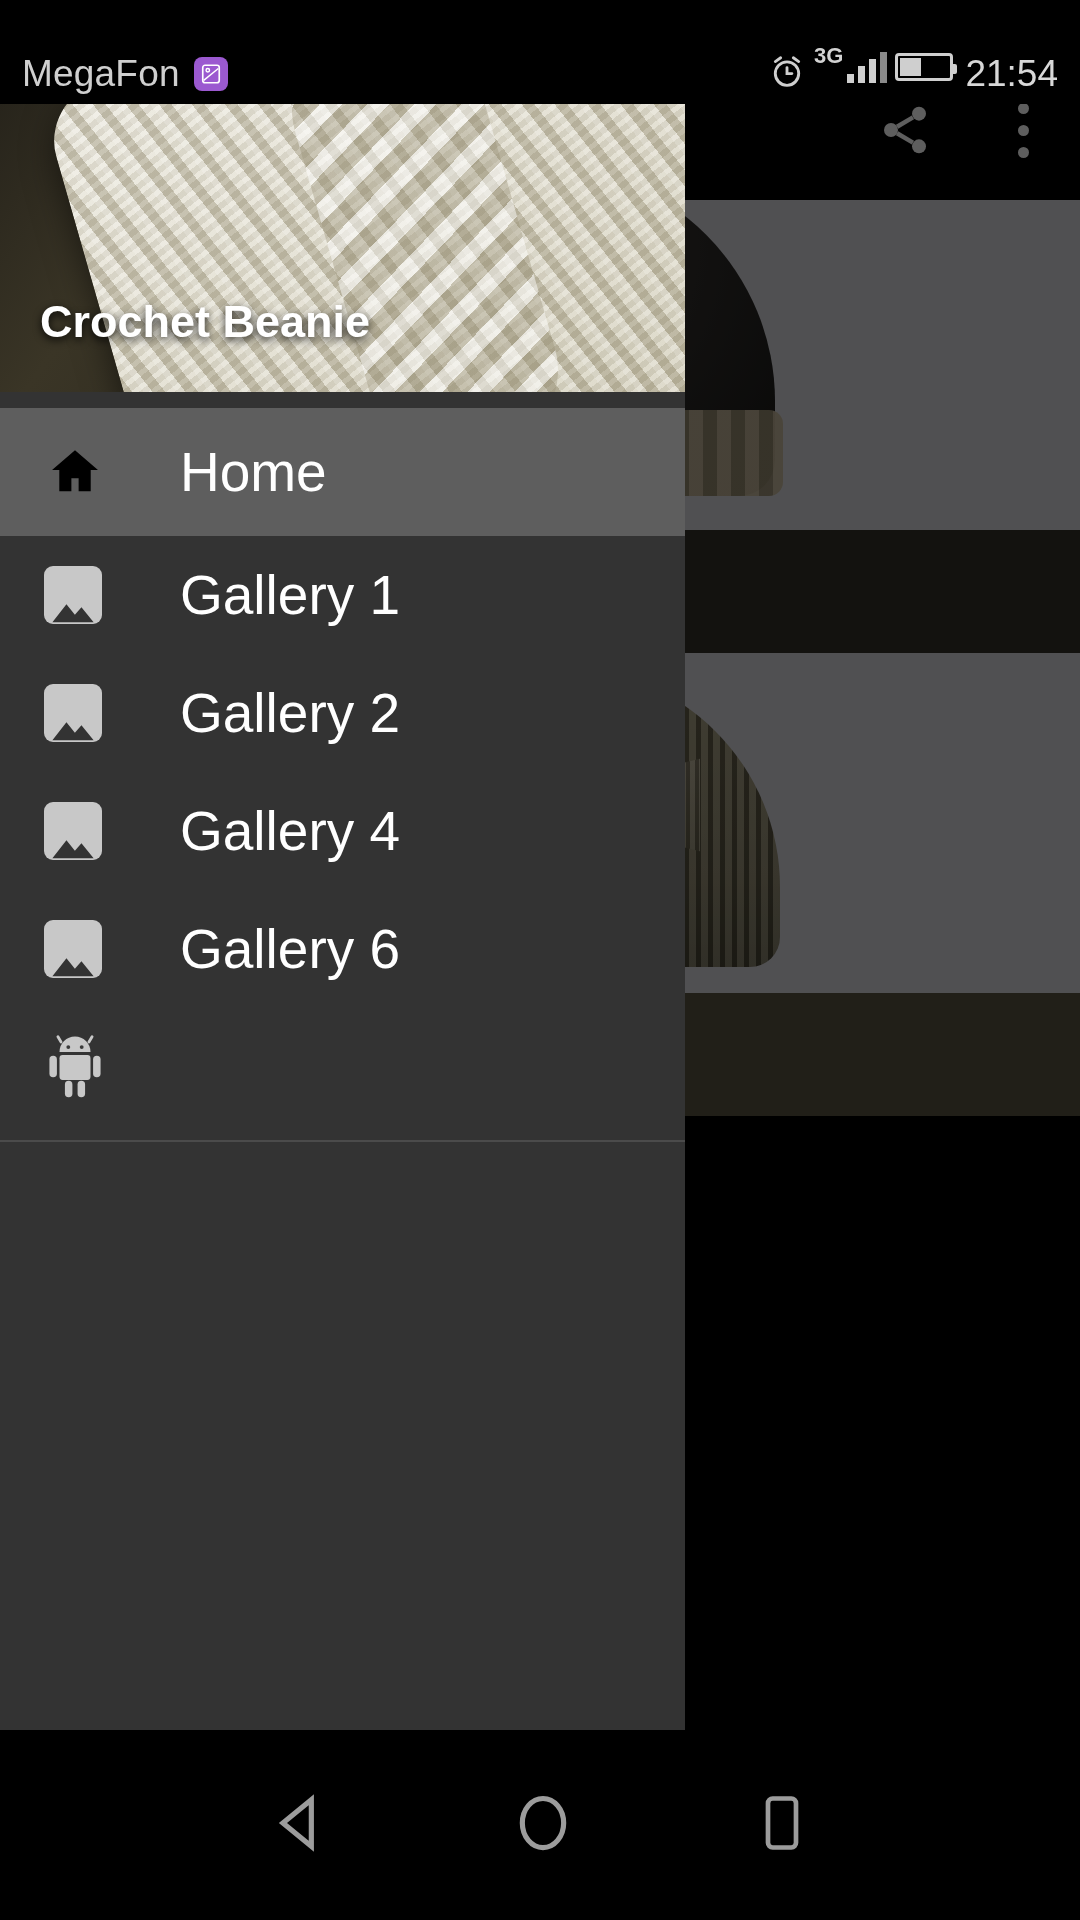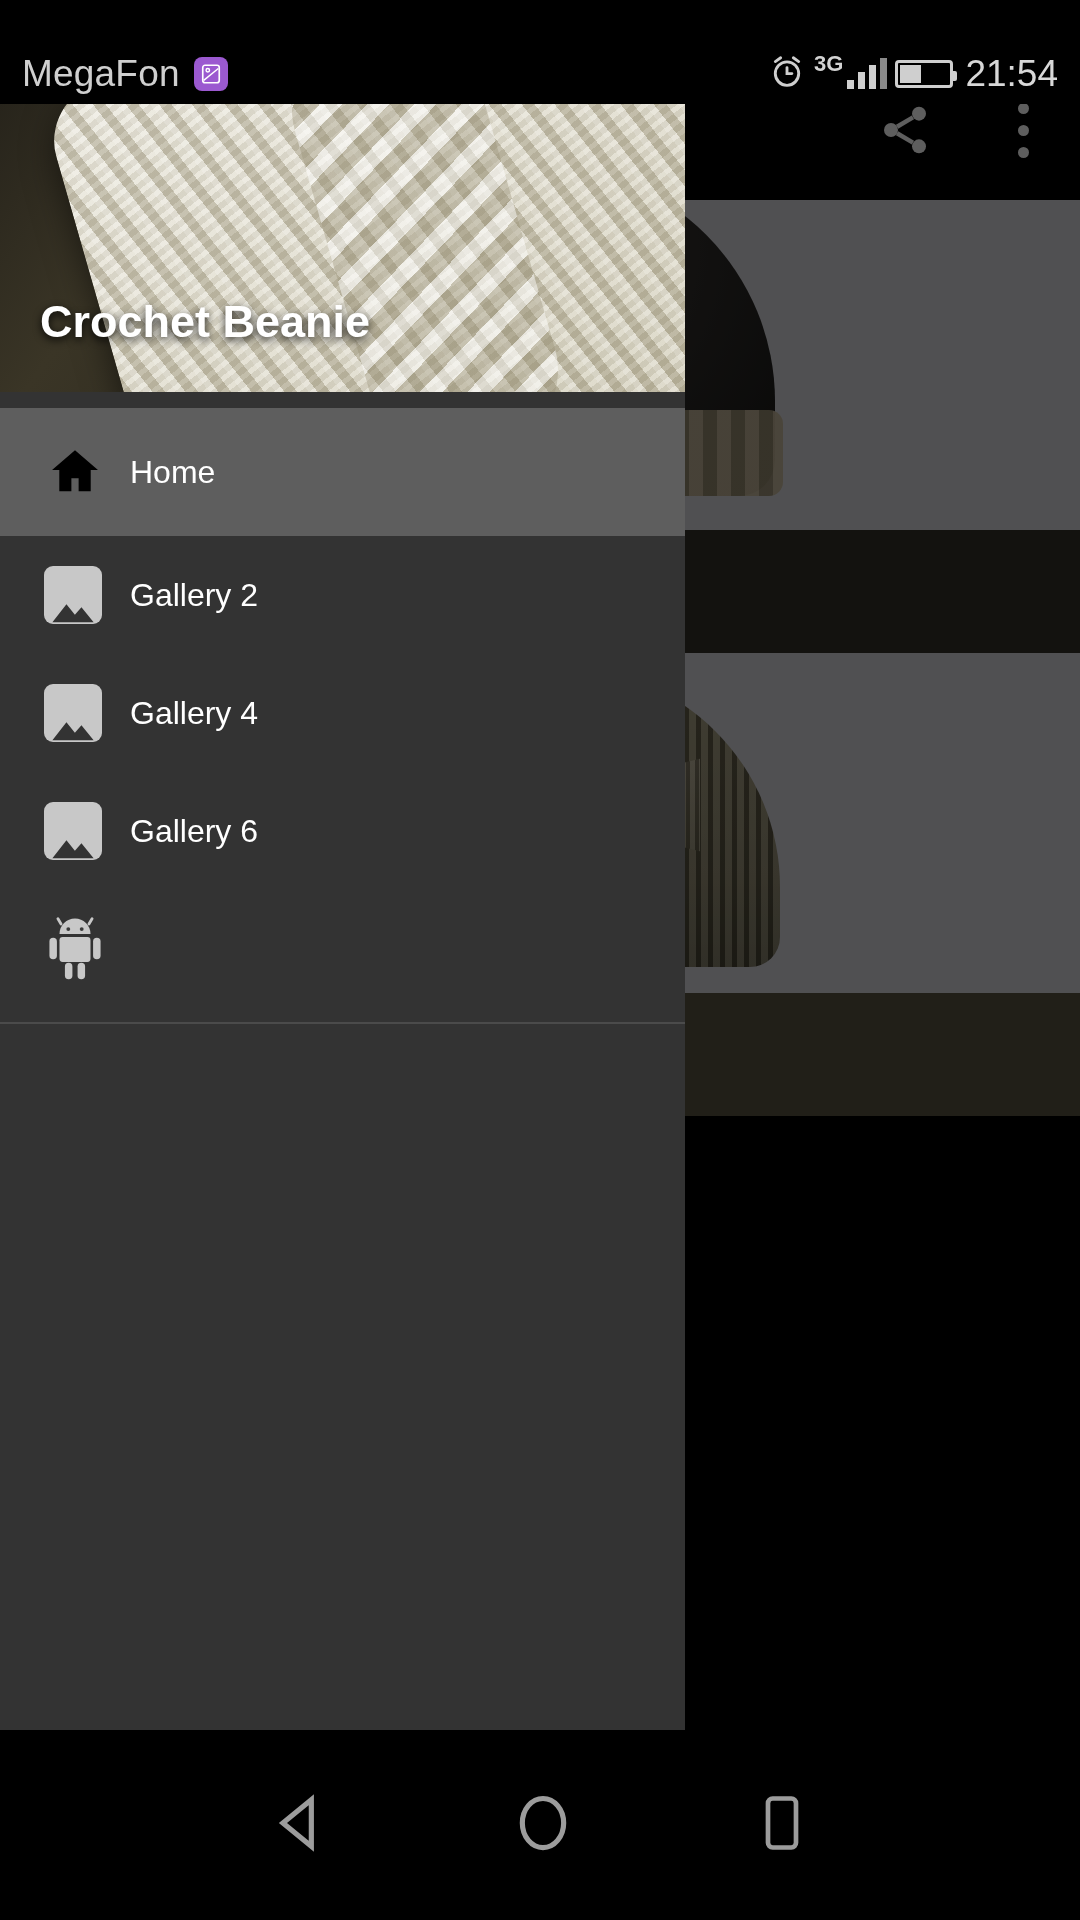--- a/index.html
+++ b/index.html
@@ -16,21 +16,21 @@
     position:absolute; left:0; top:0; width:1080px; height:60px;
     background:#000; display:flex; align-items:center;
     padding:12px 22px; z-index:60;margin-top:44px;
   }
   .carrier { color:#cfcfcf; font-size:37px; letter-spacing:.2px; }
   .sim-badge {
     width:34px; height:34px; margin-left:14px; border-radius:8px;
     background:#9b59d0; display:flex; align-items:center; justify-content:center;
   }
   .sim-badge svg { display:block; }
-  .sb-right { margin-left:auto; display:flex; align-items:center; gap:8px; }
+  .sb-right { margin-left:auto; display:flex; align-items:flex-start; gap:8px; }
   .net-label { color:#d2d2d2; font-size:22px; font-weight:bold; position:relative; top:-10px; margin-right:-4px;}
   .bars { display:flex; align-items:flex-end; gap:4px; height:30px; }
   .bars i { display:block; width:7px; background:#cfcfcf; }
   .bars i:nth-child(1){ height:9px; }
   .bars i:nth-child(2){ height:17px; }
   .bars i:nth-child(3){ height:24px; }
   .bars i:nth-child(4){ height:31px; background:#8a8a8a; }
   .battery {
     width:58px; height:28px; border:3px solid #cfcfcf; border-radius:4px;
     position:relative; display:flex; align-items:center; padding:2px;
@@ -143,21 +143,21 @@
     z-index:3;
   }
 
   .drawer-list { padding-top:16px; }
   .nav-item {
     display:flex; align-items:center; height:118px; padding-left:44px;
   }
   .nav-item.active { background:#5e5e5e; height:128px; }
   .nav-ico { width:86px; display:flex; align-items:center; }
   .nav-label {
-    color:#ffffff; font-size:32px; white-space:nowrap;
+    color:#ffffff; font-size:55px; margin-left:50px; white-space:nowrap;
   }
   .img-ico {
     width:58px; height:58px; border-radius:9px; background:#c8c8c8;
     display:flex; align-items:flex-end; justify-content:center; overflow:hidden;
   }
   .img-ico svg { display:block; }
   .divider { height:2px; background:#4b4b4b; margin:14px 0 0 0; }
 </style>
 </head>
 <body>
@@ -226,20 +226,30 @@
 
       <div class="nav-item active">
         <div class="nav-ico">
           <svg width="62" height="58" viewBox="0 0 24 24">
             <path d="M12 3 2.5 11.2h3V20h5v-5.4h3V20h5v-8.8h3z" fill="#000000"></path>
           </svg>
         </div>
         <div class="nav-label">Home</div>
       </div>
 
+      <div class="nav-item">
+        <div class="nav-ico">
+          <div class="img-ico">
+              <svg width="46" height="30" viewBox="0 0 24 16">
+                <path d="M1 15 8.5 5.5 13 11l3.5-4L23 15z" fill="#333333"></path>
+              </svg>
+            </div>
+        </div>
+        <div class="nav-label">Gallery 1</div>
+      </div>
 
       <div class="nav-item">
         <div class="nav-ico">
           <div class="img-ico">
               <svg width="46" height="30" viewBox="0 0 24 16">
                 <path d="M1 15 8.5 5.5 13 11l3.5-4L23 15z" fill="#333333"></path>
               </svg>
             </div>
         </div>
         <div class="nav-label">Gallery 2</div>

